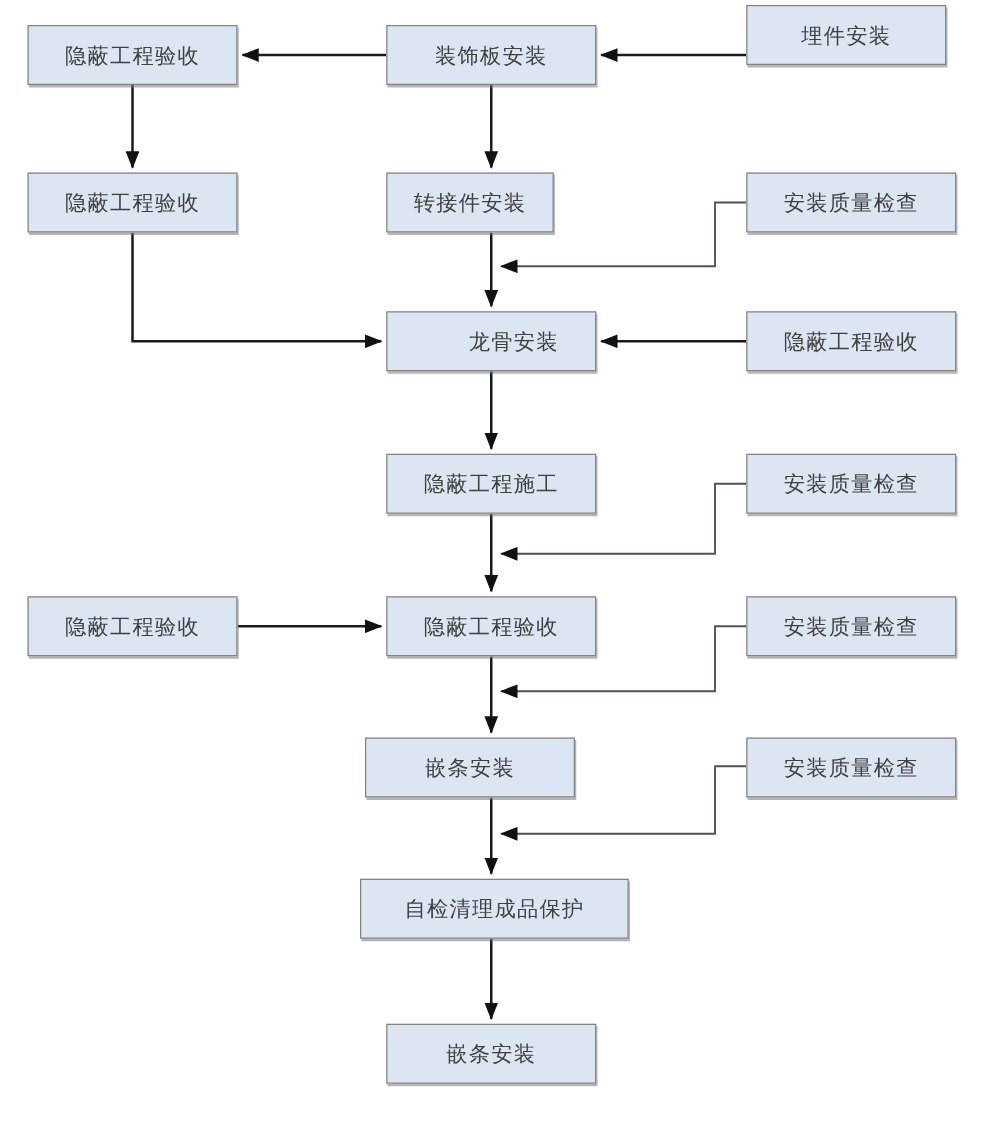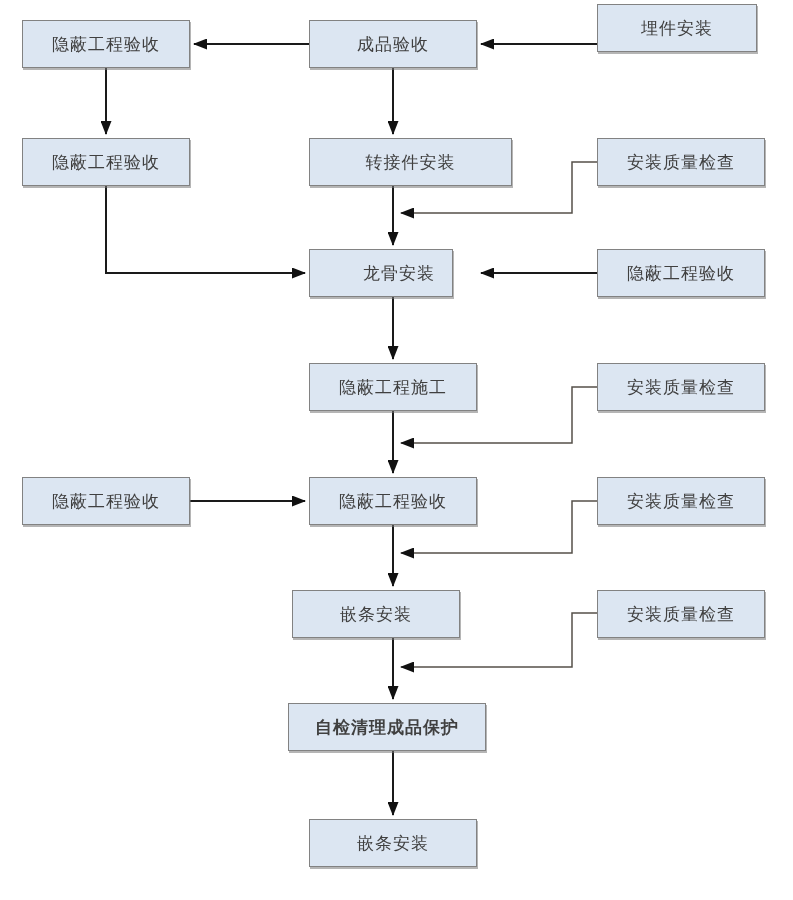--- a/index.html
+++ b/index.html
@@ -67,37 +67,37 @@
     <path class="flow-line" d="M393,638 V699" marker-end="url(#ah)"></path>
     <path class="flow-line" d="M393,751 V815" marker-end="url(#ah)"></path>
 
     <path class="feedback-line" d="M597,162 H572 V213 H401" marker-end="url(#ah)"></path>
     <path class="feedback-line" d="M597,387 H572 V443 H401" marker-end="url(#ah)"></path>
     <path class="feedback-line" d="M597,501 H572 V553 H401" marker-end="url(#ah)"></path>
     <path class="feedback-line" d="M597,613 H572 V667 H401" marker-end="url(#ah)"></path>
   </svg>
 
   <div class="node" style="left:22px;  top:20px;  width:168px;">隐蔽工程验收</div>
-  <div class="node" style="left:309px; top:20px;  width:168px;">成品验收</div>
+  <div class="node" style="left:309px; top:20px;  width:168px;">装饰板安装</div>
   <div class="node" style="left:597px; top:4px;  width:160px;font-family:Liberation Serif, serif;">埋件安装</div>
 
   <div class="node" style="left:22px;  top:138px; width:168px;">隐蔽工程验收</div>
-  <div class="node" style="left:309px; top:138px; width:203px;">转接件安装</div>
+  <div class="node" style="left:309px; top:138px; width:134px;">转接件安装</div>
   <div class="node" style="left:597px; top:138px; width:168px;">安装质量检查</div>
 
-  <div class="node" style="left:309px; top:249px; width:144px;padding-left:36px;">龙骨安装</div>
+  <div class="node" style="left:309px; top:249px; width:168px;padding-left:36px;">龙骨安装</div>
   <div class="node" style="left:597px; top:249px; width:168px;">隐蔽工程验收</div>
 
   <div class="node" style="left:309px; top:363px; width:168px;">隐蔽工程施工</div>
   <div class="node" style="left:597px; top:363px; width:168px;">安装质量检查</div>
 
   <div class="node" style="left:22px;  top:477px; width:168px;">隐蔽工程验收</div>
   <div class="node" style="left:309px; top:477px; width:168px;">隐蔽工程验收</div>
   <div class="node" style="left:597px; top:477px; width:168px;">安装质量检查</div>
 
   <div class="node" style="left:292px; top:590px; width:168px;">嵌条安装</div>
   <div class="node" style="left:597px; top:590px; width:168px;">安装质量检查</div>
 
-  <div class="node" style="left:288px; top:703px; width:198px;font-weight:bold;">自检清理成品保护</div>
+  <div class="node" style="left:288px; top:703px; width:215px;">自检清理成品保护</div>
 
   <div class="node" style="left:309px; top:819px; width:168px;">嵌条安装</div>
 
 </div>
 
 </body></html>

